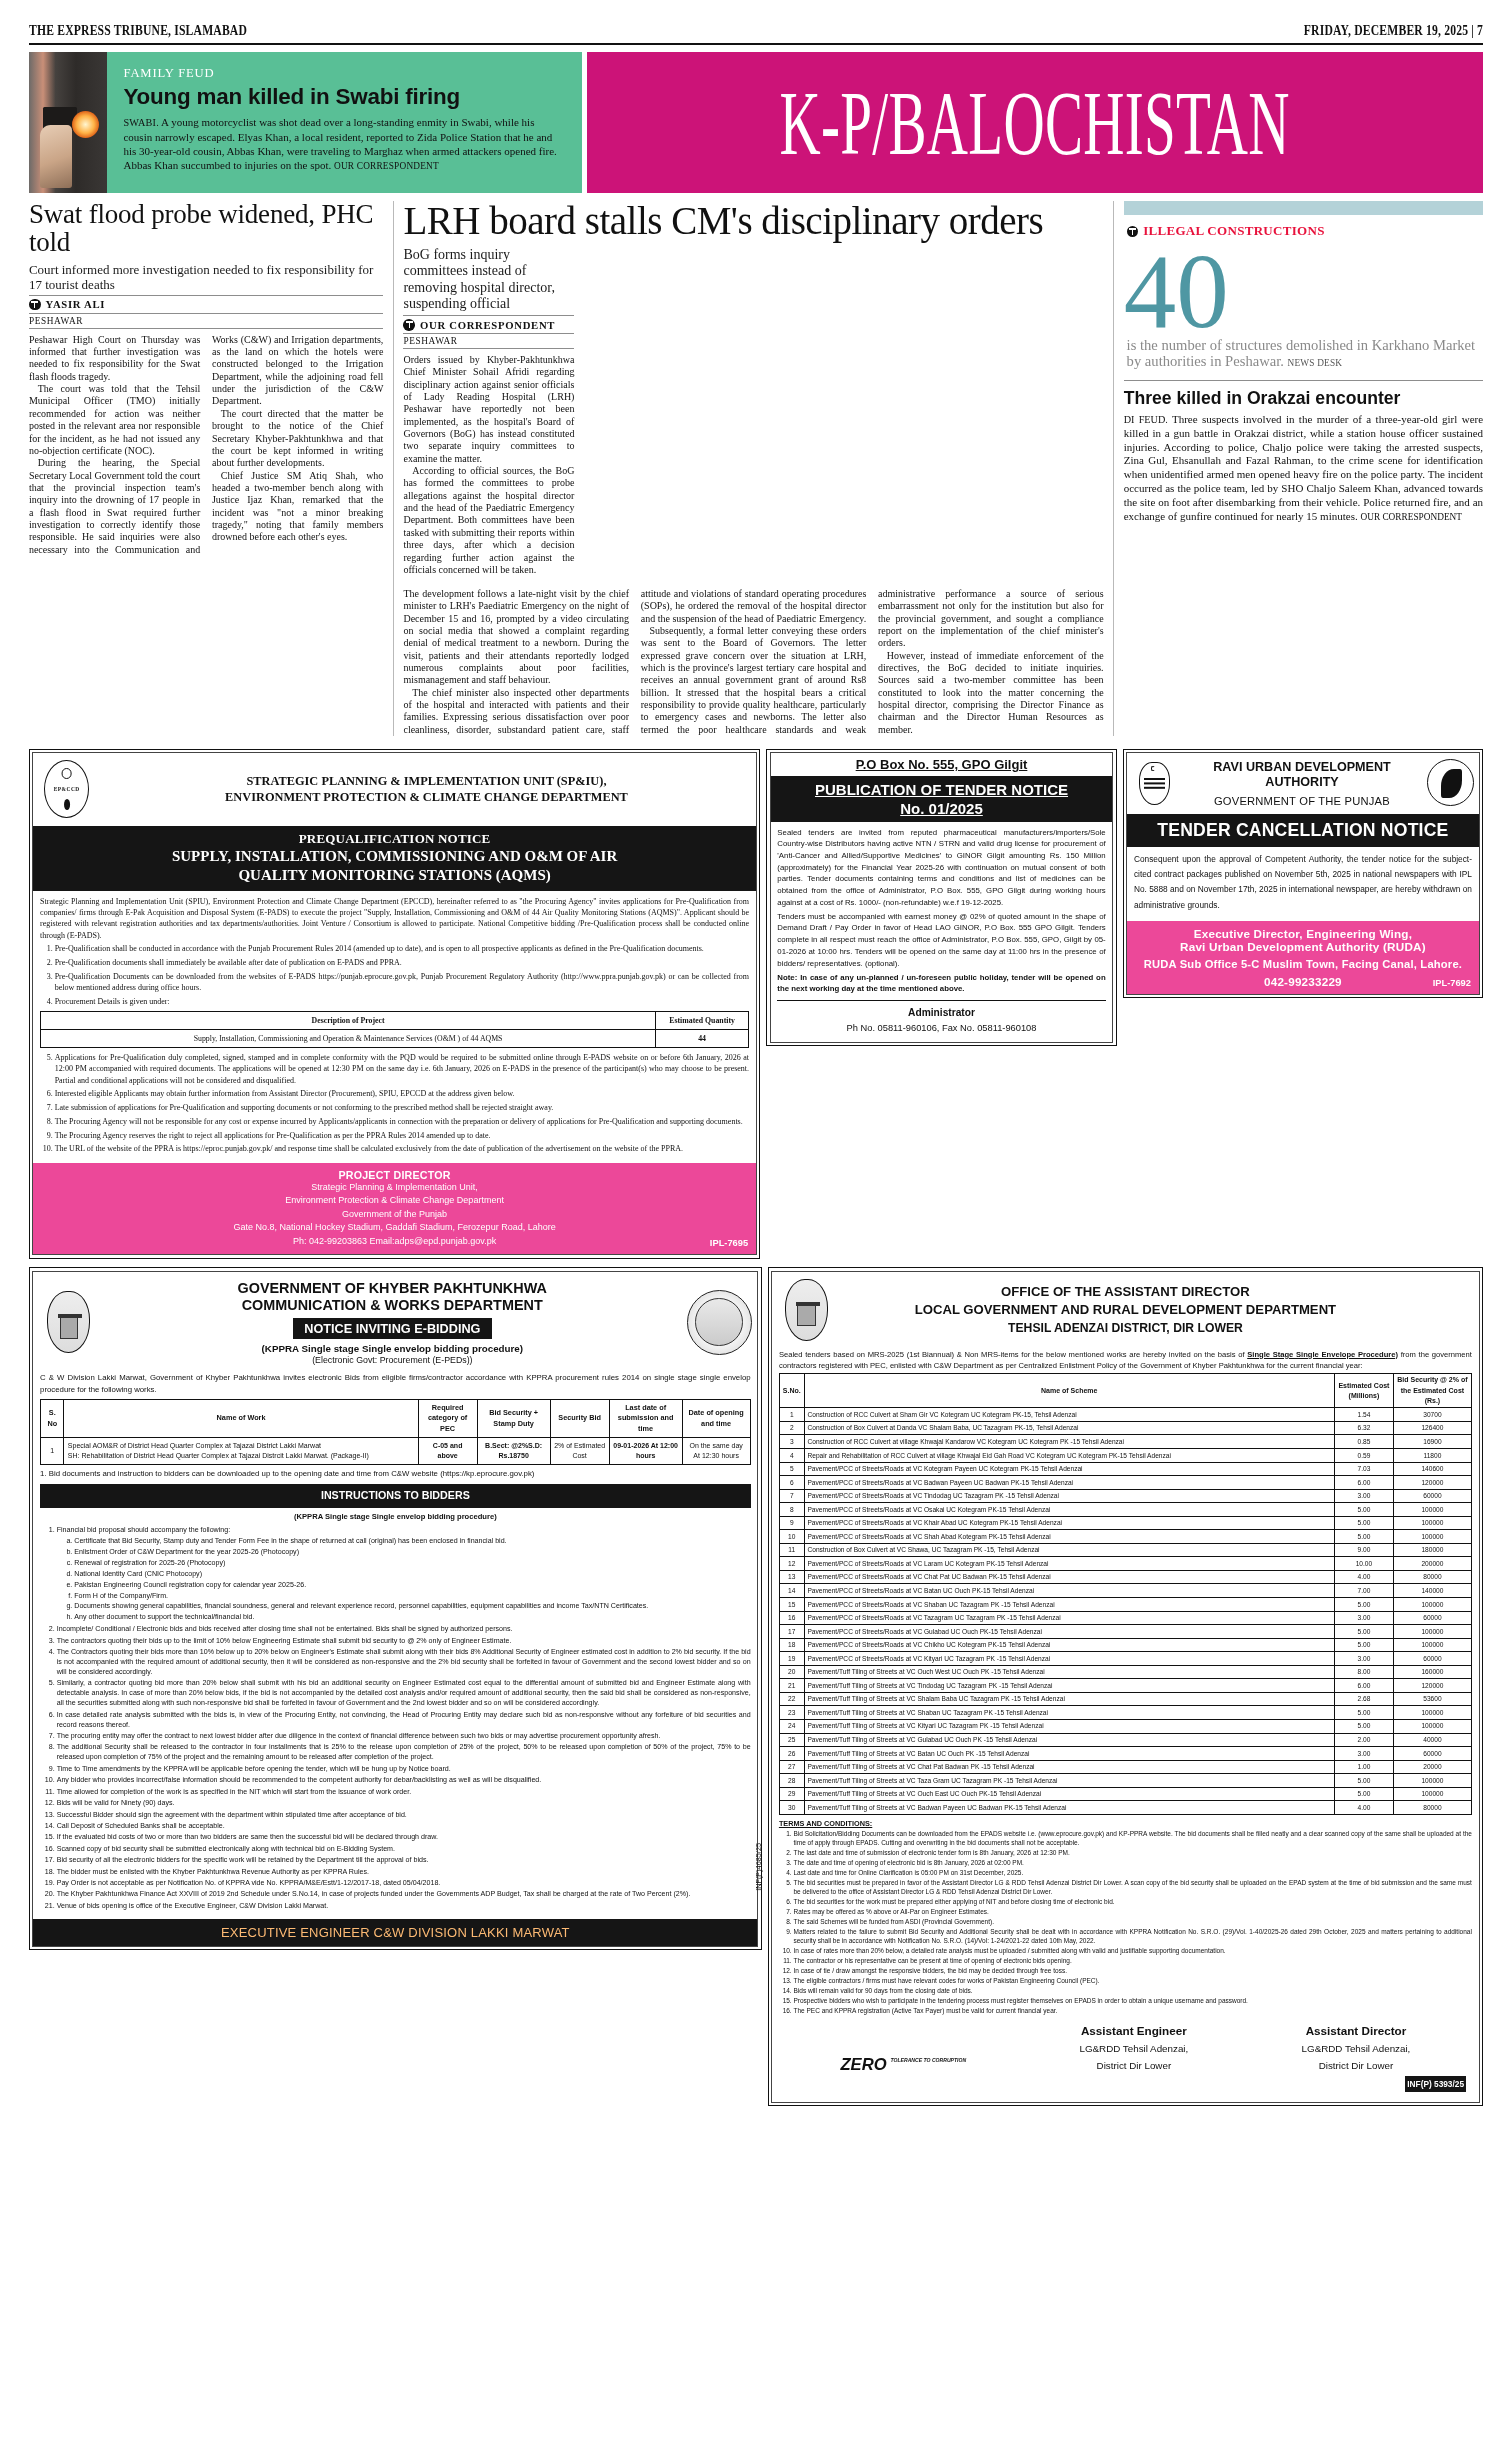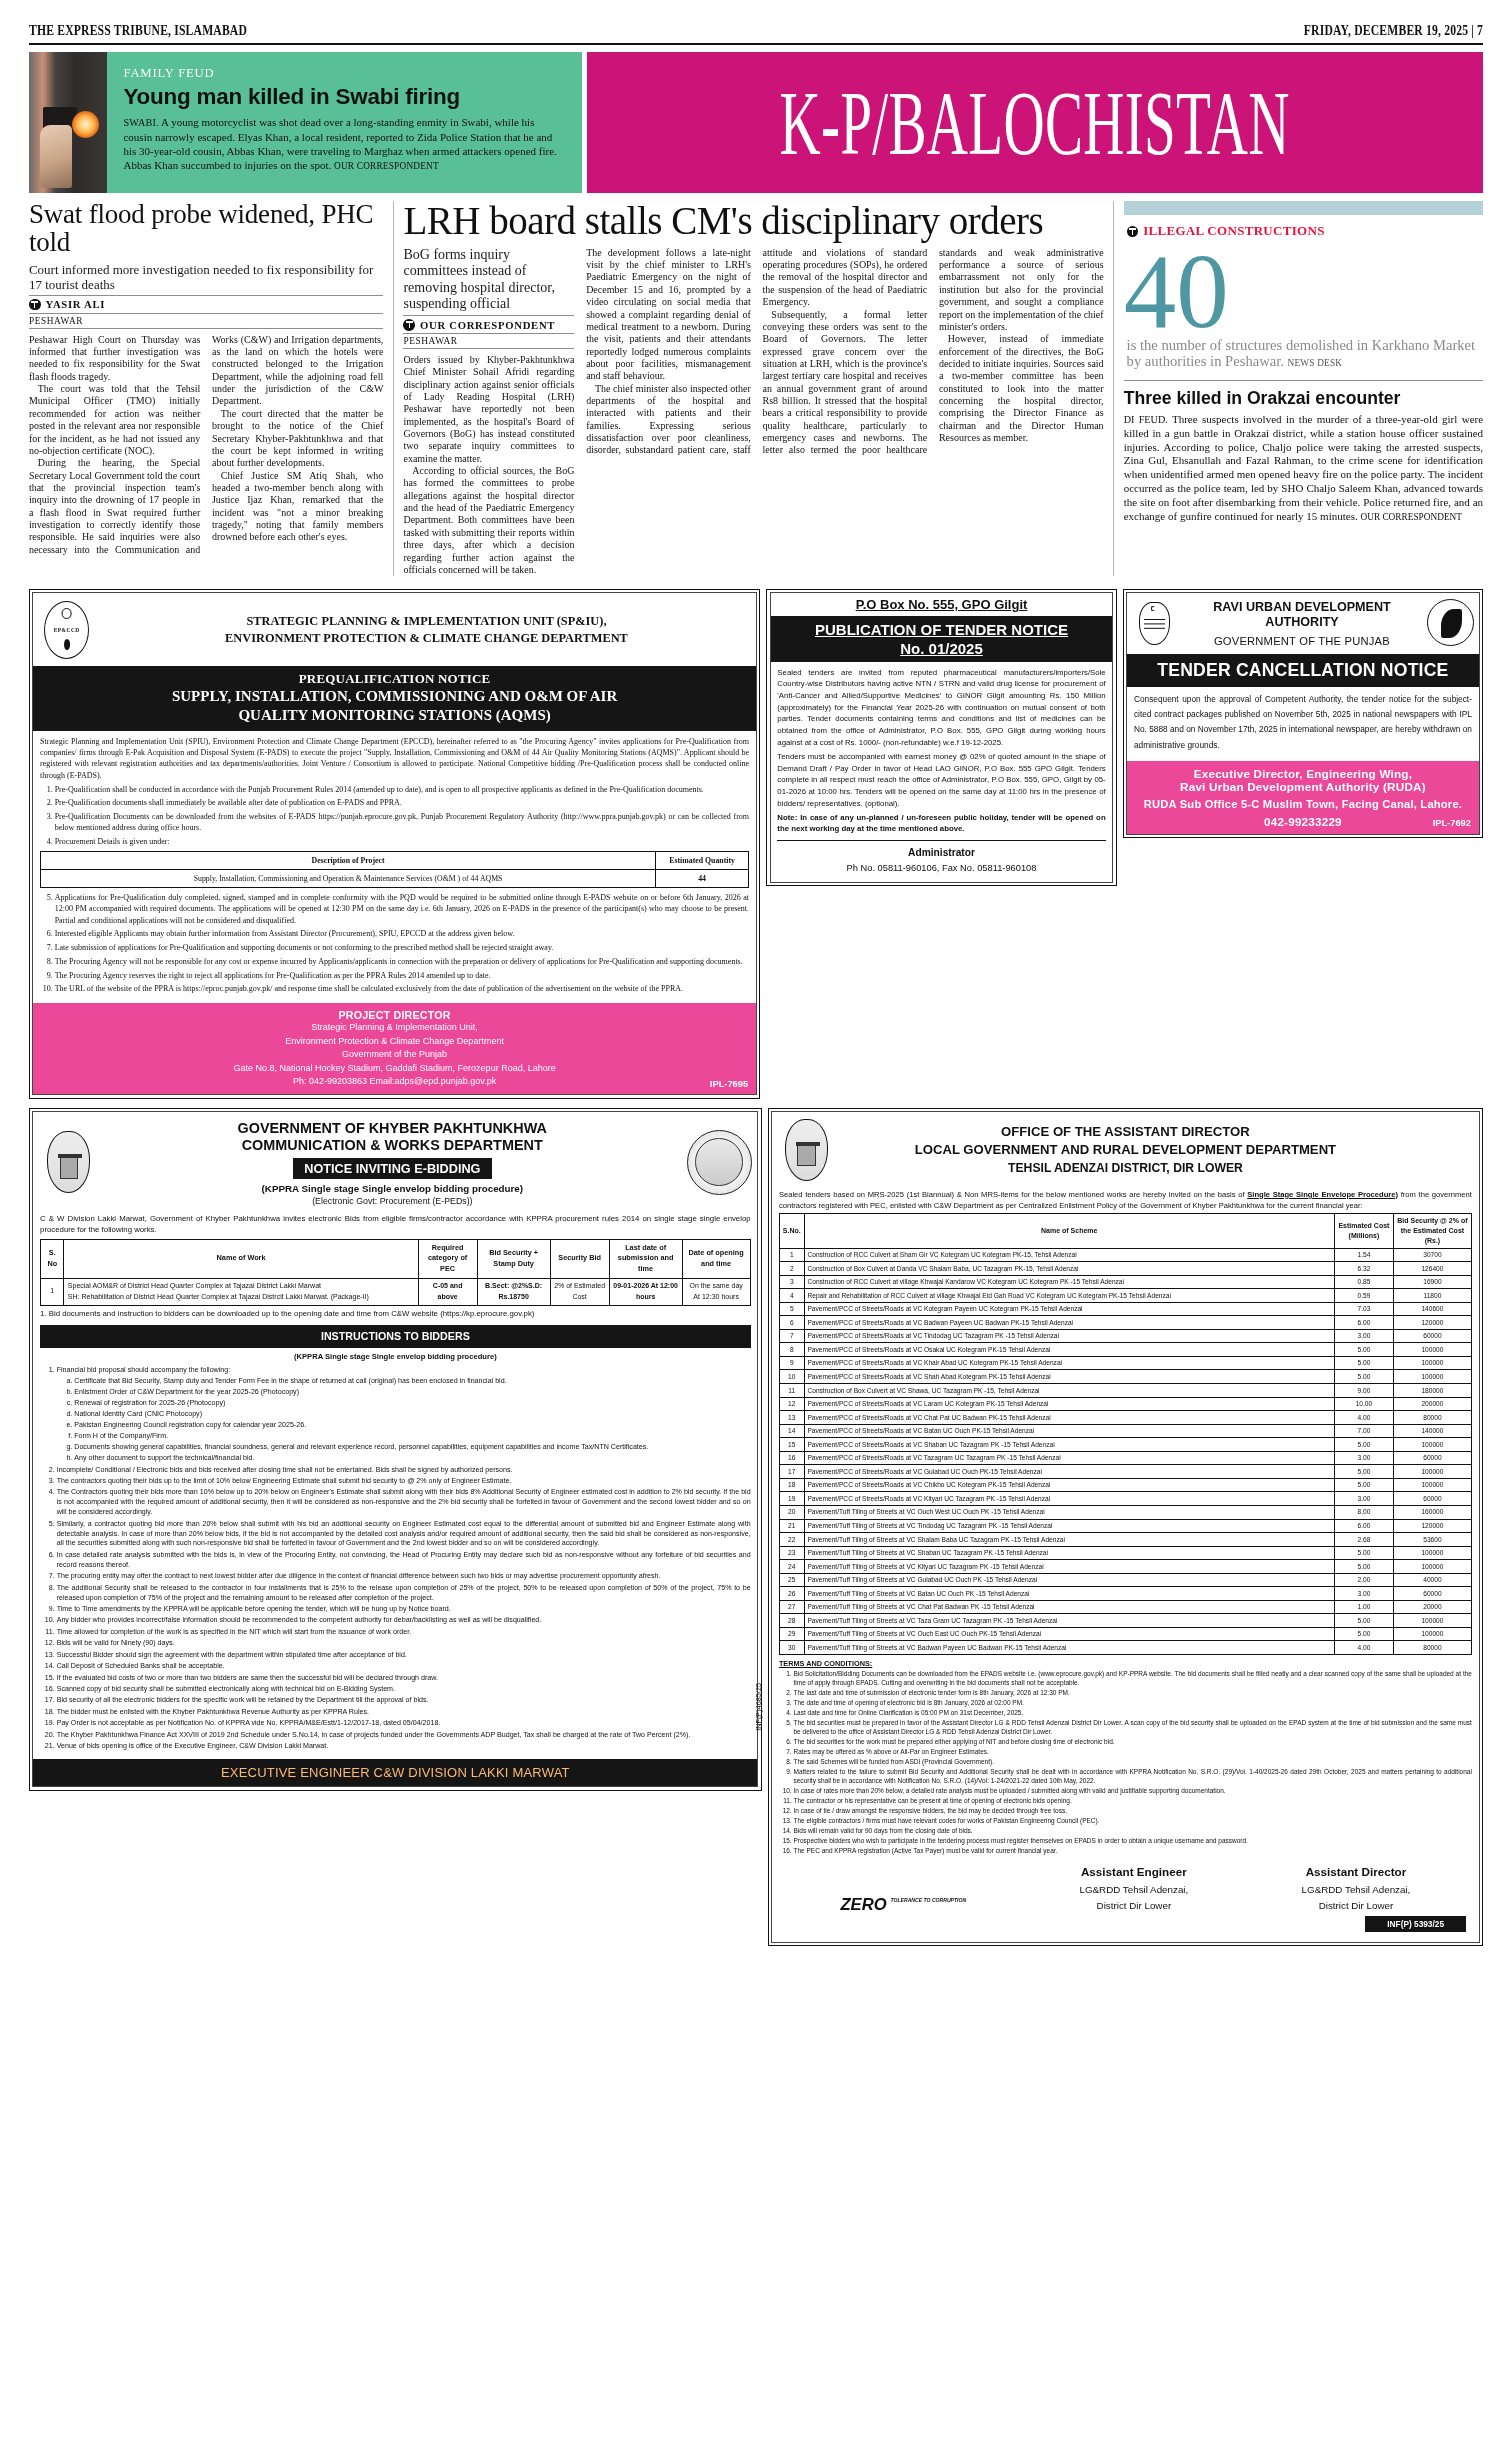--- a/index.html
+++ b/index.html
@@ -194,21 +194,21 @@
   ol.tclist{margin:0;padding-left:14.6px;font-size:6.5px;line-height:1.38;font-family:"Liberation Sans",sans-serif;}
   ol.tclist>li{margin-bottom:1px;}
   .signrow{display:flex;justify-content:space-around;padding:6.8px 4.9px 2.9px 4.9px;align-items:flex-end;}
   .signblk{text-align:center;font-family:"Liberation Sans",sans-serif;}
   .signblk .a{font-size:11.7px;font-weight:700;}
   .signblk .b{font-size:9.8px;margin-top:2px;}
   .zerotol{display:flex;gap:3.9px;font-style:italic;}
   .zerotol .z{font-family:"Liberation Sans",sans-serif;font-weight:700;font-size:16.6px;line-height:0.9;}
   .zerotol .sub{font-family:"Liberation Sans",sans-serif;font-size:5.1px;font-weight:700;line-height:1.1;}
   .ipl-box{display:inline-block;background:#151515;color:#fff;font-family:"Liberation Sans",sans-serif;
-      font-size:8.3px;font-weight:700;padding:2px 22px;}
+      font-size:8.3px;font-weight:700;padding:2px 2px;}
   .ad5-footrow{display:flex;justify-content:flex-end;padding:0 5.9px 3.9px 0;}
 </style>
 </head>
 <body>
 
 <div class="page">
 
   <div class="topbar">
     <div class="left">THE EXPRESS TRIBUNE, ISLAMABAD</div>
     <div class="right">FRIDAY, DECEMBER 19, 2025 | 7</div>
@@ -255,21 +255,21 @@
         <p>During the hearing, the Special Secretary Local Government told the court that the provincial inspection team's inquiry into the drowning of 17 people in a flash flood in Swat required further investigation to correctly identify those responsible. He said inquiries were also necessary into the Communication and Works (C&amp;W) and Irrigation departments, as the land on which the hotels were constructed belonged to the Irrigation Department, while the adjoining road fell under the jurisdiction of the C&amp;W Department.</p>
         <p>The court directed that the matter be brought to the notice of the Chief Secretary Khyber-Pakhtunkhwa and that the court be kept informed in writing about further developments.</p>
         <p>Chief Justice SM Atiq Shah, who headed a two-member bench along with Justice Ijaz Khan, remarked that the incident was "not a minor breaking tragedy," noting that family members drowned before each other's eyes.</p>
       </div>
     </div>
 
     <div class="col-divider"></div>
 
     <div class="col c2">
       <h1 class="hl-serif h-lrh">LRH board stalls CM's disciplinary orders</h1>
-      <div style="display:flex;gap:11.7px;">
+      <div style="display:flex;gap:11.7px;flex-direction:column;">
         <div style="width:171px;">
           <div class="standfirst big">BoG forms inquiry committees instead of removing hospital director, suspending official</div>
           <div class="byline-wrap">
             <div class="byline">
               <span class="tlogo"></span>
               <span class="byname">OUR CORRESPONDENT</span>
             </div>
             <div class="city">PESHAWAR</div>
           </div>
           <div class="body-cols" style="column-count:1;">

